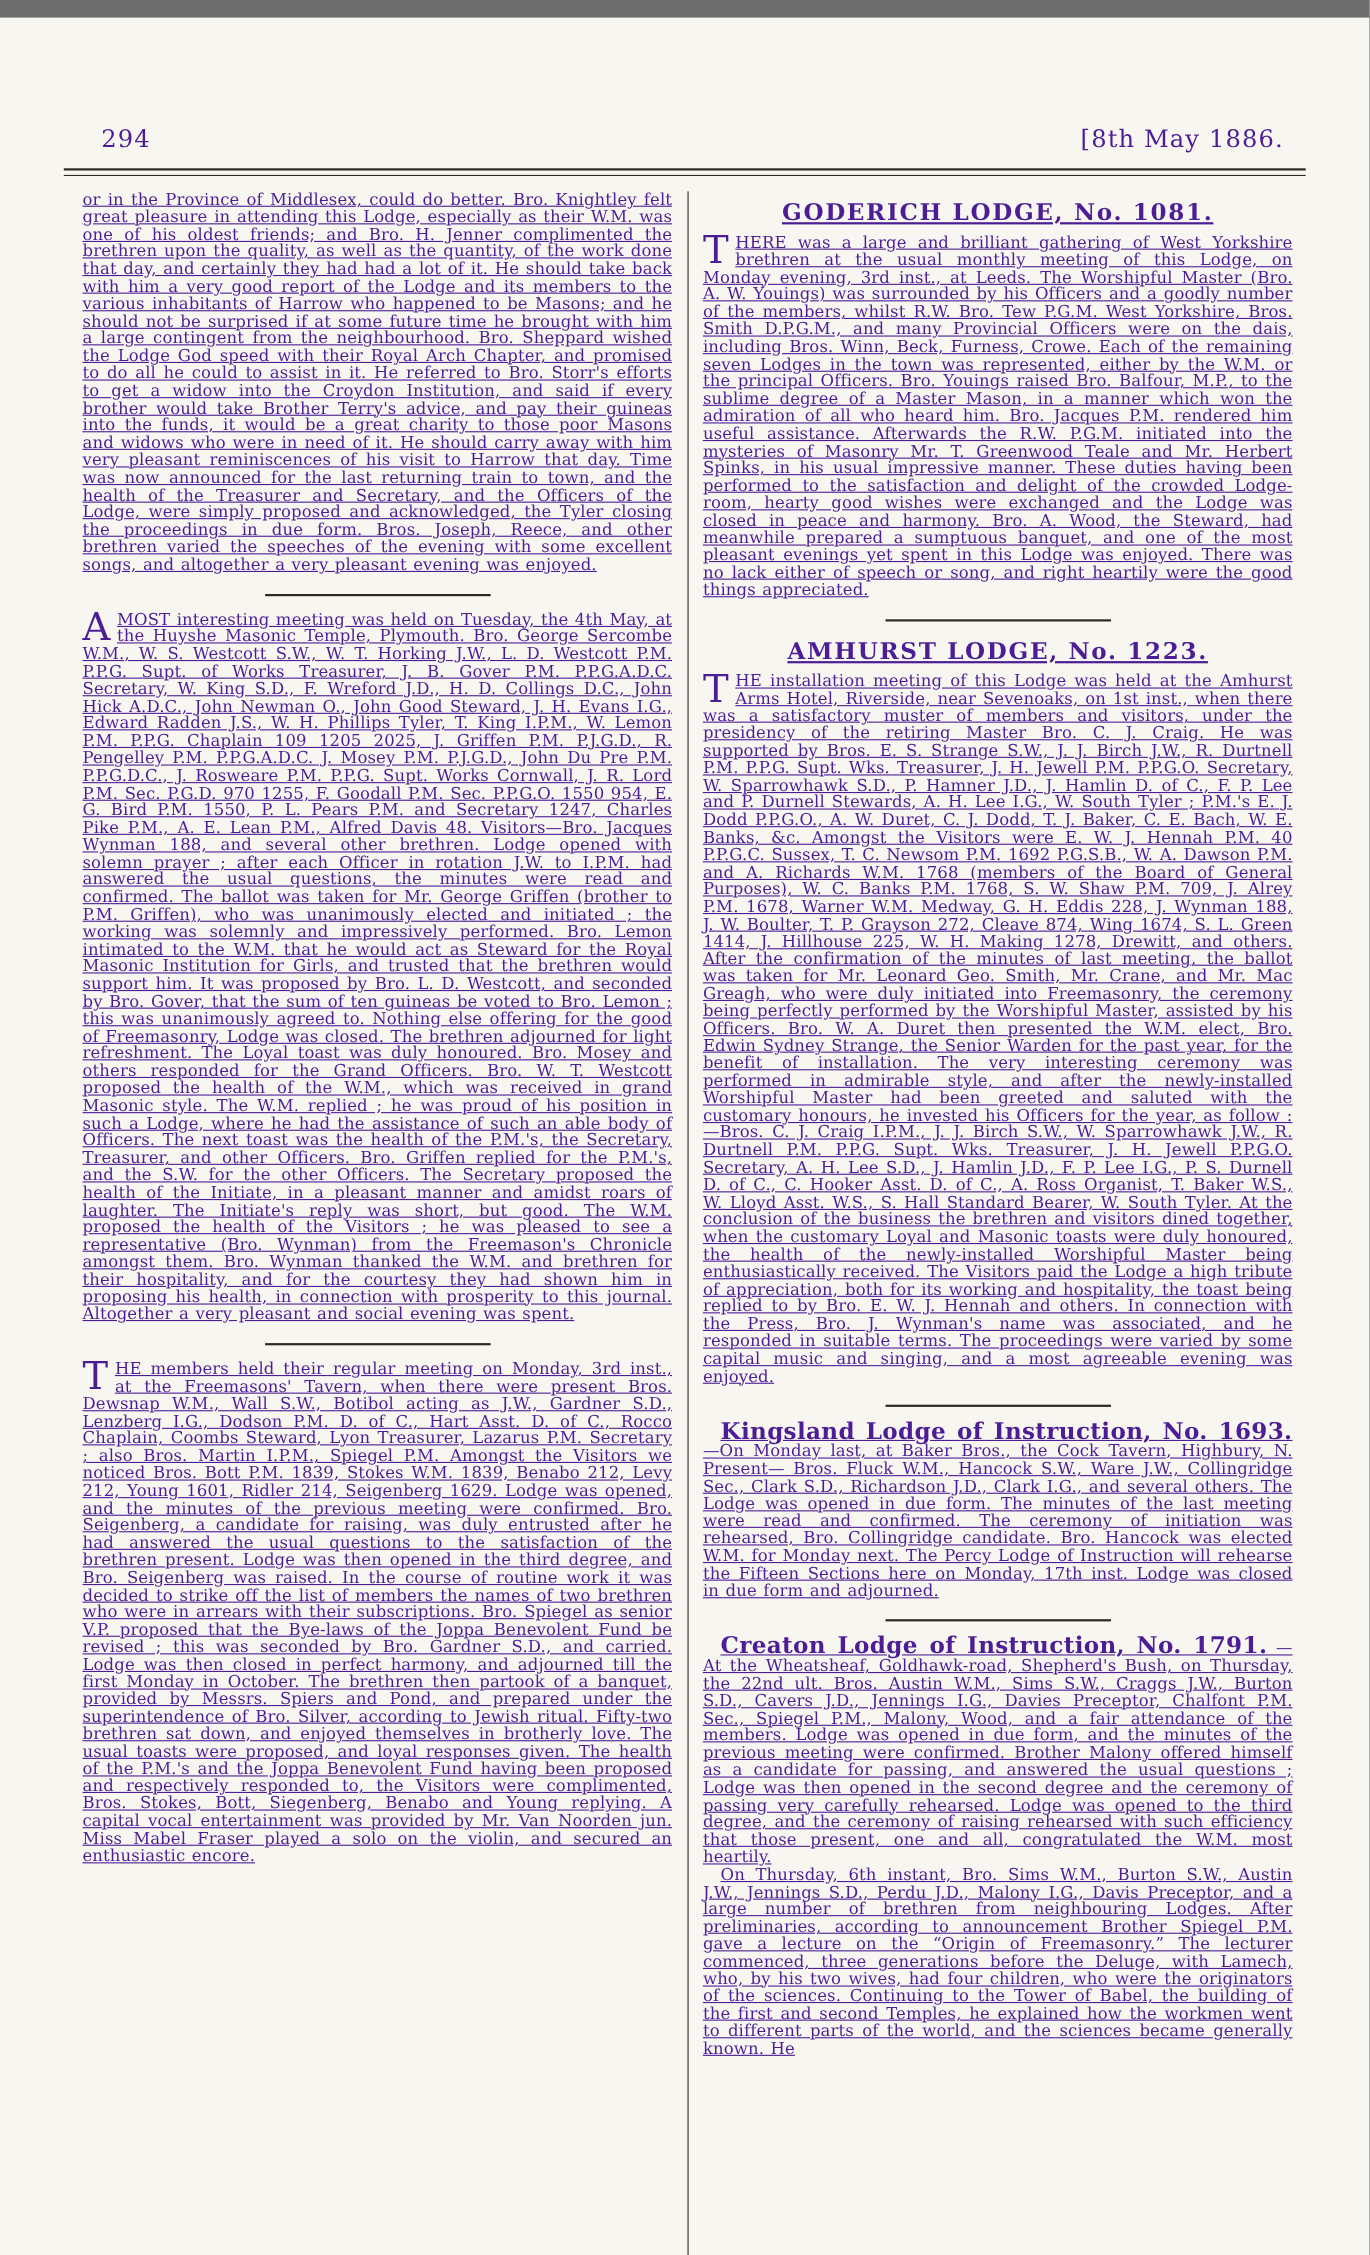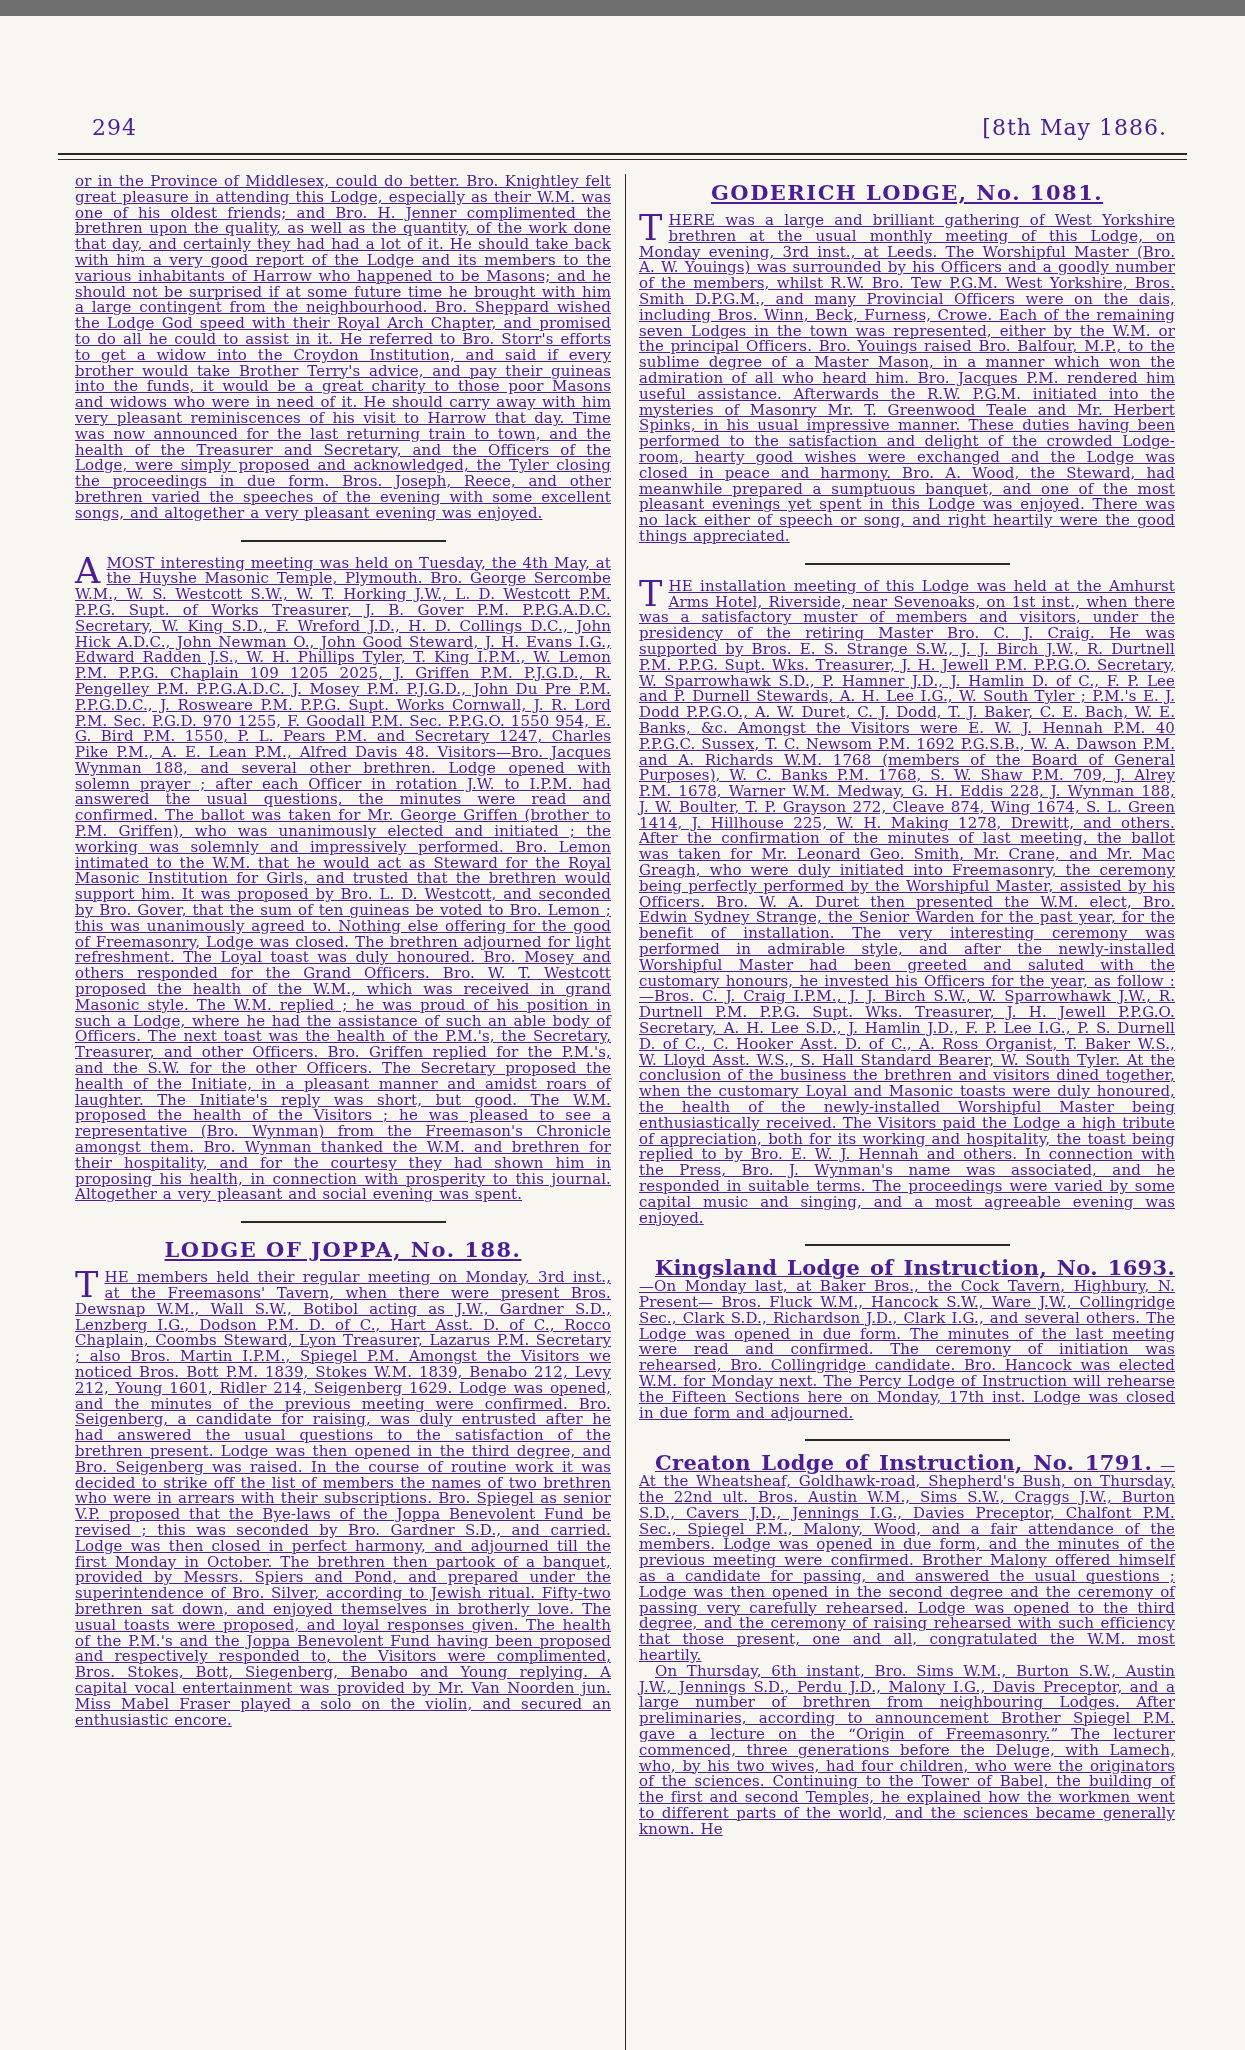--- a/index.html
+++ b/index.html
@@ -65,32 +65,32 @@
     <section class="col col-left" id="col-left">
         <article>
           <p class="body">or in the Province of Middlesex, could do better.  Bro. Knightley felt great pleasure in attending this Lodge, especially as their W.M. was one of his oldest friends; and Bro. H. Jenner complimented the brethren upon the quality, as well as the quantity, of the work done that day, and certainly they had had a lot of it.  He should take back with him a very good report of the Lodge and its members to the various inhabitants of Harrow who happened to be Masons; and he should not be surprised if at some future time he brought with him a large contingent from the neighbourhood.  Bro. Sheppard wished the Lodge God speed with their Royal Arch Chapter, and promised to do all he could to assist in it.  He referred to Bro. Storr's efforts to get a widow into the Croydon Institution, and said if every brother would take Brother Terry's advice, and pay their guineas into the funds, it would be a great charity to those poor Masons and widows who were in need of it.  He should carry away with him very pleasant reminiscences of his visit to Harrow that day.  Time was now announced for the last returning train to town, and the health of the Treasurer and Secretary, and the Officers of the Lodge, were simply proposed and acknowledged, the Tyler closing the proceedings in due form.  Bros. Joseph, Reece, and other brethren varied the speeches of the evening with some excellent songs, and altogether a very pleasant evening was enjoyed.</p>
         </article>
         <div class="sep"></div>
         <article>
           <p class="body"><span class="dropcap">A</span>MOST interesting meeting was held on Tuesday, the 4th May, at the Huyshe Masonic Temple, Plymouth.  Bro. George Sercombe W.M., W. S. Westcott S.W., W. T. Horking J.W., L. D. Westcott P.M. P.P.G. Supt. of Works Treasurer, J. B. Gover P.M. P.P.G.A.D.C. Secretary, W. King S.D., F. Wreford J.D., H. D. Collings D.C., John Hick A.D.C., John Newman O., John Good Steward, J. H. Evans I.G., Edward Radden J.S., W. H. Phillips Tyler, T. King I.P.M., W. Lemon P.M. P.P.G. Chaplain 109 1205 2025, J. Griffen P.M. P.J.G.D., R. Pengelley P.M. P.P.G.A.D.C. J. Mosey P.M. P.J.G.D., John Du Pre P.M. P.P.G.D.C., J. Rosweare P.M. P.P.G. Supt. Works Cornwall, J. R. Lord P.M. Sec. P.G.D. 970 1255, F. Goodall P.M. Sec. P.P.G.O. 1550 954, E. G. Bird P.M. 1550, P. L. Pears P.M. and Secretary 1247, Charles Pike P.M., A. E. Lean P.M., Alfred Davis 48.  Visitors—Bro. Jacques Wynman 188, and several other brethren.  Lodge opened with solemn prayer ; after each Officer in rotation J.W. to I.P.M. had answered the usual questions, the minutes were read and confirmed.  The ballot was taken for Mr. George Griffen (brother to P.M. Griffen), who was unanimously elected and initiated ; the working was solemnly and impressively performed.  Bro. Lemon intimated to the W.M. that he would act as Steward for the Royal Masonic Institution for Girls, and trusted that the brethren would support him.  It was proposed by Bro. L. D. Westcott, and seconded by Bro. Gover, that the sum of ten guineas be voted to Bro. Lemon ; this was unanimously agreed to.  Nothing else offering for the good of Freemasonry, Lodge was closed. The brethren adjourned for light refreshment.  The Loyal toast was duly honoured.  Bro. Mosey and others responded for the Grand Officers.  Bro. W. T. Westcott proposed the health of the W.M., which was received in grand Masonic style.  The W.M. replied ; he was proud of his position in such a Lodge, where he had the assistance of such an able body of Officers.  The next toast was the health of the P.M.'s, the Secretary, Treasurer, and other Officers. Bro. Griffen replied for the P.M.'s, and the S.W. for the other Officers.  The Secretary proposed the health of the Initiate, in a pleasant manner and amidst roars of laughter.  The Initiate's reply was short, but good.  The W.M. proposed the health of the Visitors ; he was pleased to see a representative (Bro. Wynman) from the Freemason's Chronicle amongst them.  Bro. Wynman thanked the W.M. and brethren for their hospitality, and for the courtesy they had shown him in proposing his health, in connection with prosperity to this journal.  Altogether a very pleasant and social evening was spent.</p>
         </article>
         <div class="sep"></div>
         <article>
-          <h2 class="heading">LODGE OF JOPPA, No. 188.</h2>
           <p class="body"><span class="dropcap">T</span>HE members held their regular meeting on Monday, 3rd inst., at the Freemasons' Tavern, when there were present Bros. Dewsnap W.M., Wall S.W., Botibol acting as J.W., Gardner S.D., Lenzberg I.G., Dodson P.M. D. of C., Hart Asst. D. of C., Rocco Chaplain, Coombs Steward, Lyon Treasurer, Lazarus P.M. Secretary ; also Bros. Martin I.P.M., Spiegel P.M.  Amongst the Visitors we noticed Bros. Bott P.M. 1839, Stokes W.M. 1839, Benabo 212, Levy 212, Young 1601, Ridler 214, Seigenberg 1629.  Lodge was opened, and the minutes of the previous meeting were confirmed.  Bro. Seigenberg, a candidate for raising, was duly entrusted after he had answered the usual questions to the satisfaction of the brethren present.  Lodge was then opened in the third degree, and Bro. Seigenberg was raised.  In the course of routine work it was decided to strike off the list of members the names of two brethren who were in arrears with their subscriptions.  Bro. Spiegel as senior V.P. proposed that the Bye-laws of the Joppa Benevolent Fund be revised ; this was seconded by Bro. Gardner S.D., and carried.  Lodge was then closed in perfect harmony, and adjourned till the first Monday in October.  The brethren then partook of a banquet, provided by Messrs. Spiers and Pond, and prepared under the superintendence of Bro. Silver, according to Jewish ritual.  Fifty-two brethren sat down, and enjoyed themselves in brotherly love.  The usual toasts were proposed, and loyal responses given.  The health of the P.M.'s and the Joppa Benevolent Fund having been proposed and respectively responded to, the Visitors were complimented, Bros. Stokes, Bott, Siegenberg, Benabo and Young replying.  A capital vocal entertainment was provided by Mr. Van Noorden jun.  Miss Mabel Fraser played a solo on the violin, and secured an enthusiastic encore.</p>
         </article>
       </section>
     <div class="col-divider"></div>
     <section class="col col-right" id="col-right">
         <article>
           <h2 class="heading">GODERICH LODGE, No. 1081.</h2>
           <p class="body"><span class="dropcap">T</span>HERE was a large and brilliant gathering of West Yorkshire brethren at the usual monthly meeting of this Lodge, on Monday evening, 3rd inst., at Leeds.  The Worshipful Master (Bro. A. W. Youings) was surrounded by his Officers and a goodly number of the members, whilst R.W. Bro. Tew P.G.M. West Yorkshire, Bros. Smith D.P.G.M., and many Provincial Officers were on the dais, including Bros. Winn, Beck, Furness, Crowe.  Each of the remaining seven Lodges in the town was represented, either by the W.M. or the principal Officers.  Bro. Youings raised Bro. Balfour, M.P., to the sublime degree of a Master Mason, in a manner which won the admiration of all who heard him.  Bro. Jacques P.M. rendered him useful assistance.  Afterwards the R.W. P.G.M. initiated into the mysteries of Masonry Mr. T. Greenwood Teale and Mr. Herbert Spinks, in his usual impressive manner.  These duties having been performed to the satisfaction and delight of the crowded Lodge-room, hearty good wishes were exchanged and the Lodge was closed in peace and harmony.  Bro. A. Wood, the Steward, had meanwhile prepared a sumptuous banquet, and one of the most pleasant evenings yet spent in this Lodge was enjoyed.  There was no lack either of speech or song, and right heartily were the good things appreciated.</p>
         </article>
         <div class="sep"></div>
         <article>
+          <h2 class="heading">AMHURST LODGE, No. 1223.</h2>
           <p class="body"><span class="dropcap">T</span>HE installation meeting of this Lodge was held at the Amhurst Arms Hotel, Riverside, near Sevenoaks, on 1st inst., when there was a satisfactory muster of members and visitors, under the presidency of the retiring Master Bro. C. J. Craig.  He was supported by Bros. E. S. Strange S.W., J. J. Birch J.W., R. Durtnell P.M. P.P.G. Supt. Wks. Treasurer, J. H. Jewell P.M. P.P.G.O. Secretary, W. Sparrowhawk S.D., P. Hamner J.D., J. Hamlin D. of C., F. P. Lee and P. Durnell Stewards, A. H. Lee I.G., W. South Tyler ; P.M.'s E. J. Dodd P.P.G.O., A. W. Duret, C. J. Dodd, T. J. Baker, C. E. Bach, W. E. Banks, &amp;c.  Amongst the Visitors were E. W. J. Hennah P.M. 40 P.P.G.C. Sussex, T. C. Newsom P.M. 1692 P.G.S.B., W. A. Dawson P.M. and A. Richards W.M. 1768 (members of the Board of General Purposes), W. C. Banks P.M. 1768, S. W. Shaw P.M. 709, J. Alrey P.M. 1678, Warner W.M. Medway, G. H. Eddis 228, J. Wynman 188, J. W. Boulter, T. P. Grayson 272, Cleave 874, Wing 1674, S. L. Green 1414, J. Hillhouse 225, W. H. Making 1278, Drewitt, and others.  After the confirmation of the minutes of last meeting, the ballot was taken for Mr. Leonard Geo. Smith, Mr. Crane, and Mr. Mac Greagh, who were duly initiated into Freemasonry, the ceremony being perfectly performed by the Worshipful Master, assisted by his Officers.  Bro. W. A. Duret then presented the W.M. elect, Bro. Edwin Sydney Strange, the Senior Warden for the past year, for the benefit of installation.  The very interesting ceremony was performed in admirable style, and after the newly-installed Worshipful Master had been greeted and saluted with the customary honours, he invested his Officers for the year, as follow :—Bros. C. J. Craig I.P.M., J. J. Birch S.W., W. Sparrowhawk J.W., R. Durtnell P.M. P.P.G. Supt. Wks. Treasurer, J. H. Jewell P.P.G.O. Secretary, A. H. Lee S.D., J. Hamlin J.D., F. P. Lee I.G., P. S. Durnell D. of C., C. Hooker Asst. D. of C., A. Ross Organist, T. Baker W.S., W. Lloyd Asst. W.S., S. Hall Standard Bearer, W. South Tyler.  At the conclusion of the business the brethren and visitors dined together, when the customary Loyal and Masonic toasts were duly honoured, the health of the newly-installed Worshipful Master being enthusiastically received.  The Visitors paid the Lodge a high tribute of appreciation, both for its working and hospitality, the toast being replied to by Bro. E. W. J. Hennah and others.  In connection with the Press, Bro. J. Wynman's name was associated, and he responded in suitable terms.  The proceedings were varied by some capital music and singing, and a most agreeable evening was enjoyed.</p>
         </article>
         <div class="sep"></div>
         <article>
           <p class="body indent"><span class="lead">Kingsland Lodge of Instruction, No. 1693.</span>—On Monday last, at Baker Bros., the Cock Tavern, Highbury, N.  Present— Bros. Fluck W.M., Hancock S.W., Ware J.W., Collingridge Sec., Clark S.D., Richardson J.D., Clark I.G., and several others.  The Lodge was opened in due form.  The minutes of the last meeting were read and confirmed.  The ceremony of initiation was rehearsed, Bro. Collingridge candidate.  Bro. Hancock was elected W.M. for Monday next.  The Percy Lodge of Instruction will rehearse the Fifteen Sections here on Monday, 17th inst.  Lodge was closed in due form and adjourned.</p>
         </article>
         <div class="sep"></div>
         <article>
           <p class="body indent"><span class="lead">Creaton Lodge of Instruction, No. 1791.</span> — At the Wheatsheaf, Goldhawk-road, Shepherd's Bush, on Thursday, the 22nd ult.  Bros. Austin W.M., Sims S.W., Craggs J.W., Burton S.D., Cavers J.D., Jennings I.G., Davies Preceptor, Chalfont P.M. Sec., Spiegel P.M., Malony, Wood, and a fair attendance of the members. Lodge was opened in due form, and the minutes of the previous meeting were confirmed.  Brother Malony offered himself as a candidate for passing, and answered the usual questions ; Lodge was then opened in the second degree and the ceremony of passing very carefully rehearsed.  Lodge was opened to the third degree, and the ceremony of raising rehearsed with such efficiency that those present, one and all, congratulated the W.M. most heartily.</p>
           <p class="body indent">On Thursday, 6th instant, Bro. Sims W.M., Burton S.W., Austin J.W., Jennings S.D., Perdu J.D., Malony I.G., Davis Preceptor, and a large number of brethren from neighbouring Lodges.  After preliminaries, according to announcement Brother Spiegel P.M. gave a lecture on the “Origin of Freemasonry.”  The lecturer commenced, three generations before the Deluge, with Lamech, who, by his two wives, had four children, who were the originators of the sciences. Continuing to the Tower of Babel, the building of the first and second Temples, he explained how the workmen went to different parts of the world, and the sciences became generally known.  He</p>

